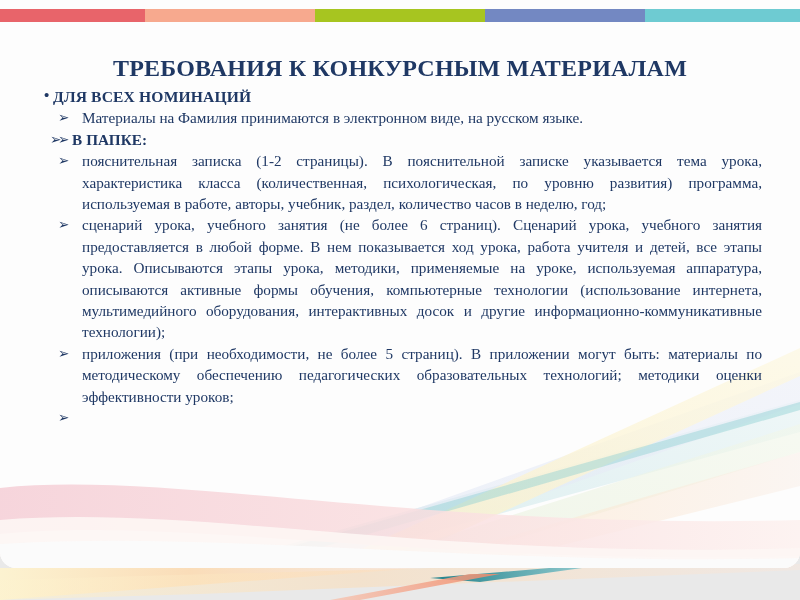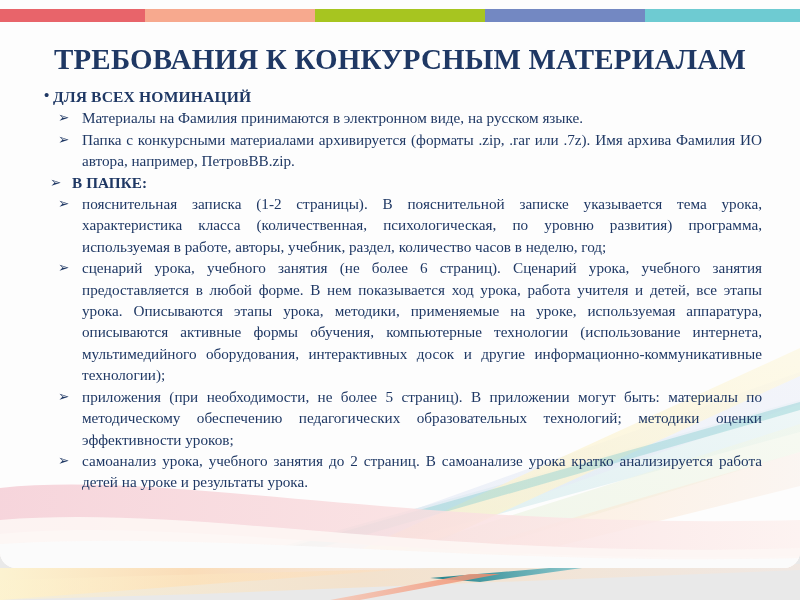--- a/index.html
+++ b/index.html
@@ -75,26 +75,26 @@
     left: 0;
     top: 0;
     width: 800px;
     height: 568px;
     z-index: 4;
   }
 
   .slide-title {
     position: absolute;
     left: 40px;
-    top: 43px;
+    top: 55px;
     width: 720px;
     text-align: center;
     font-family: "Liberation Serif", "DejaVu Serif", serif;
     font-weight: bold;
-    font-size: 29px;
+    font-size: 24px;
     letter-spacing: 0.2px;
     color: #1f3864;
     white-space: nowrap;
   }
 
   .body-block {
     position: absolute;
     left: 44px;
     top: 86px;
     width: 718px;
@@ -241,39 +241,39 @@
 
         <p class="para lvl-dot">
           <span class="bullet">•</span><span class="txt">ДЛЯ ВСЕХ НОМИНАЦИЙ</span>
         </p>
 
         <p class="para lvl-arrow">
           <span class="bullet">➢</span><span class="txt">Материалы на Фамилия принимаются в электронном виде, на русском языке.</span>
         </p>
 
         <p class="para lvl-arrow">
-          <span class="bullet">➢</span><span class="txt">Папка с конкурсными материалами архивируется (форматы .zip, .rar или .7z). Имя архива Фамилия ИО автора, например, ПетровВВ.zip.</span>
+          <span class="bullet">➢</span>
         </p>
 
         <p class="para lvl-arrow bold">
           <span class="bullet">➢</span><span class="txt">В ПАПКЕ:</span>
         </p>
 
         <p class="para lvl-arrow">
           <span class="bullet">➢</span><span class="txt">пояснительная записка (1-2 страницы). В пояснительной записке указывается тема урока, характеристика класса (количественная, психологическая, по уровню развития) программа, используемая в работе, авторы, учебник, раздел, количество часов в неделю, год;</span>
         </p>
 
         <p class="para lvl-arrow">
           <span class="bullet">➢</span><span class="txt">сценарий урока, учебного занятия (не более 6 страниц). Сценарий урока, учебного занятия предоставляется в любой форме. В нем показывается ход урока, работа учителя и детей, все этапы урока. Описываются этапы урока, методики, применяемые на уроке, используемая аппаратура, описываются активные формы обучения, компьютерные технологии (использование интернета, мультимедийного оборудования, интерактивных досок и другие информационно-коммуникативные технологии);</span>
         </p>
 
         <p class="para lvl-arrow">
           <span class="bullet">➢</span><span class="txt">приложения (при необходимости, не более 5 страниц). В приложении могут быть: материалы по методическому обеспечению педагогических образовательных технологий; методики оценки эффективности уроков;</span>
         </p>
 
         <p class="para lvl-arrow">
-          <span class="bullet">➢</span><span class="txt">самоанализ урока, учебного занятия до 2 страниц. В самоанализе урока кратко анализируется работа детей на уроке и результаты урока.</span>
+          <span class="bullet">➢</span>
         </p>
 
       </div>
     </div>
   </div>
 </div>
 
 </body></html>

